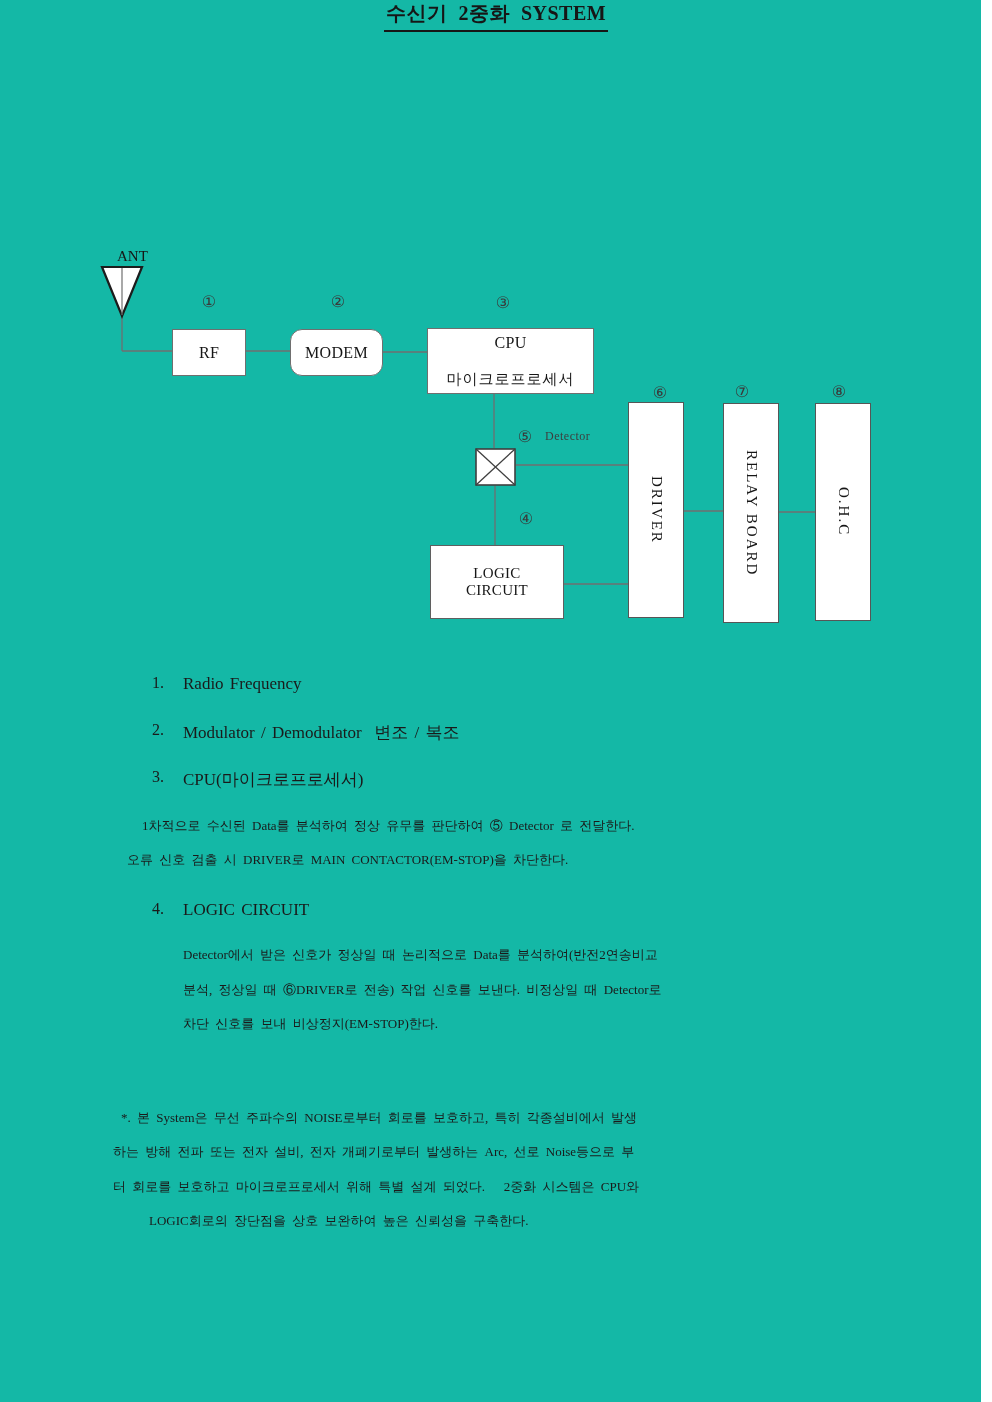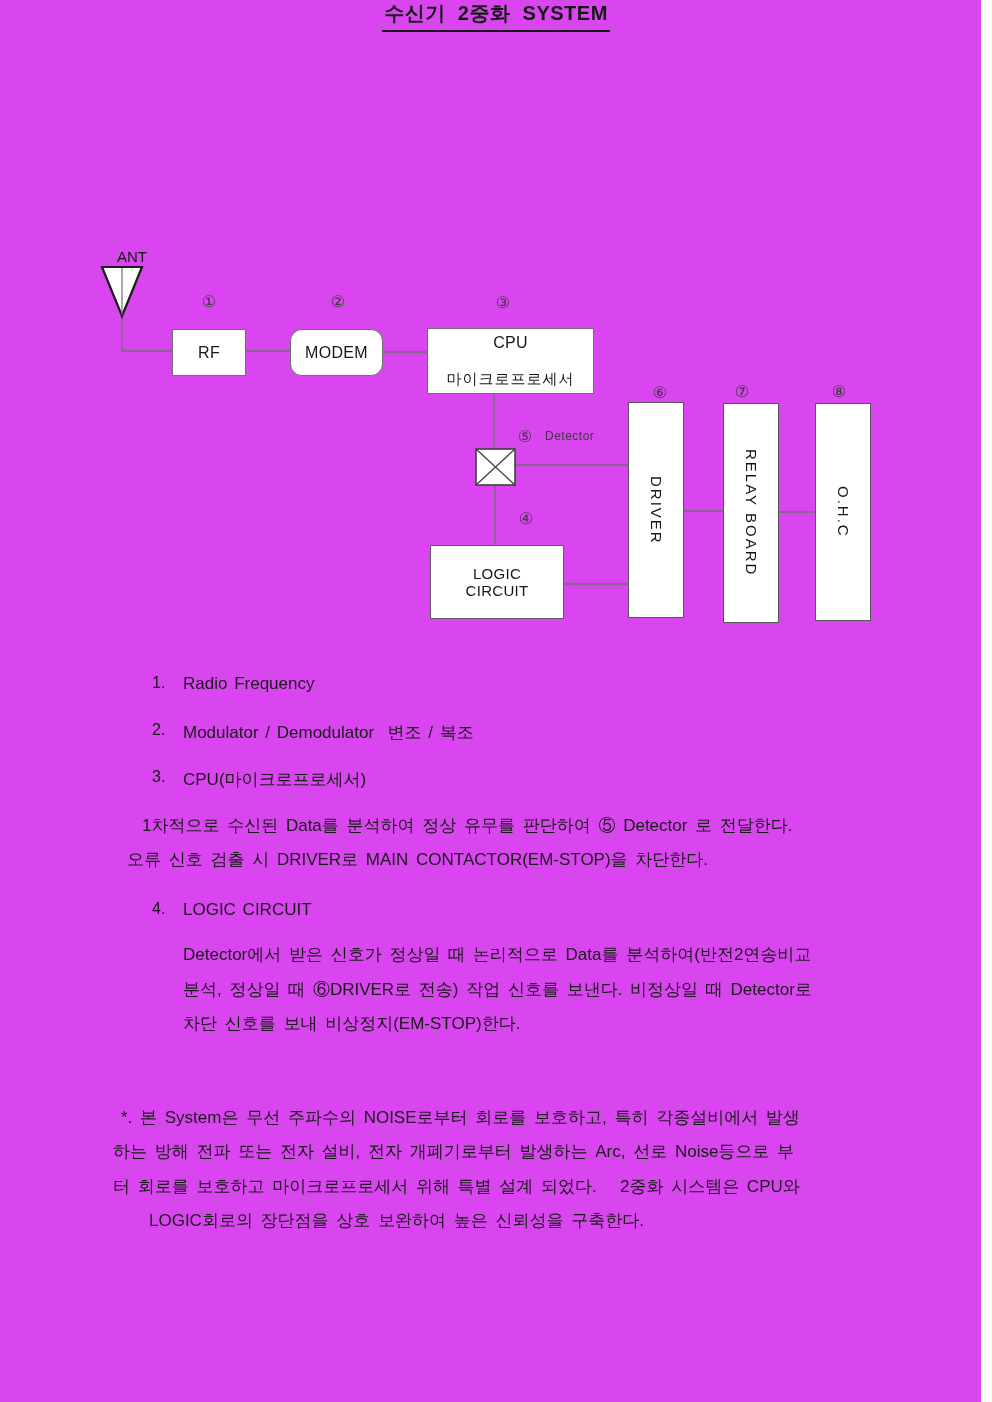--- a/index.html
+++ b/index.html
@@ -1,20 +1,20 @@
 <!DOCTYPE html>
 <html><head>
 <meta charset="utf-8">
 <style>
   html,body{margin:0;padding:0;background:#ffffff;}
   #page{
     position:relative;
     width:981px;height:1402px;
-    background:#d946ef;
-    font-family:Liberation Sans, sans-serif;
+    background:#14b8a6;
+    font-family:Liberation Serif, serif;
     color:#1c1c1c;
     overflow:hidden;
   }
   .abs{position:absolute;}
   
   #title-wrap{left:0;top:144;width:992px;text-align:center;}
   #title-wrap span{
     display:inline-block;
     font-size:20px;font-weight:700;letter-spacing:.5px;
     white-space:pre;
@@ -54,21 +54,21 @@
   #detector-box{left:475px;top:448px;width:41px;height:38px;}
   
   .badge{
     position:absolute;transform:translate(-50%,-50%);
     font-size:16px;color:#3a3a3a;line-height:1;
   }
   
   #ant-label{left:117px;top:248px;font-size:15px;color:#161616;}
   #detector-label{left:545px;top:429px;font-size:12px;color:#3d3d3d;letter-spacing:.5px;}
   
-  .line{white-space:pre;font-size:17px;color:#1a1a1a;line-height:22px;word-spacing:3px;}
+  .line{white-space:pre;font-size:13px;color:#1a1a1a;line-height:22px;word-spacing:3px;}
   .li{display:flex;}
   .li .num{width:31px;font-size:16px;color:#1a1a1a;}
   .li .txt{white-space:pre;font-size:17px;color:#1a1a1a;word-spacing:2px;}
 </style>
 </head>
 <body>
 
 <div id="page">
 
   <div class="abs" id="title-wrap">

